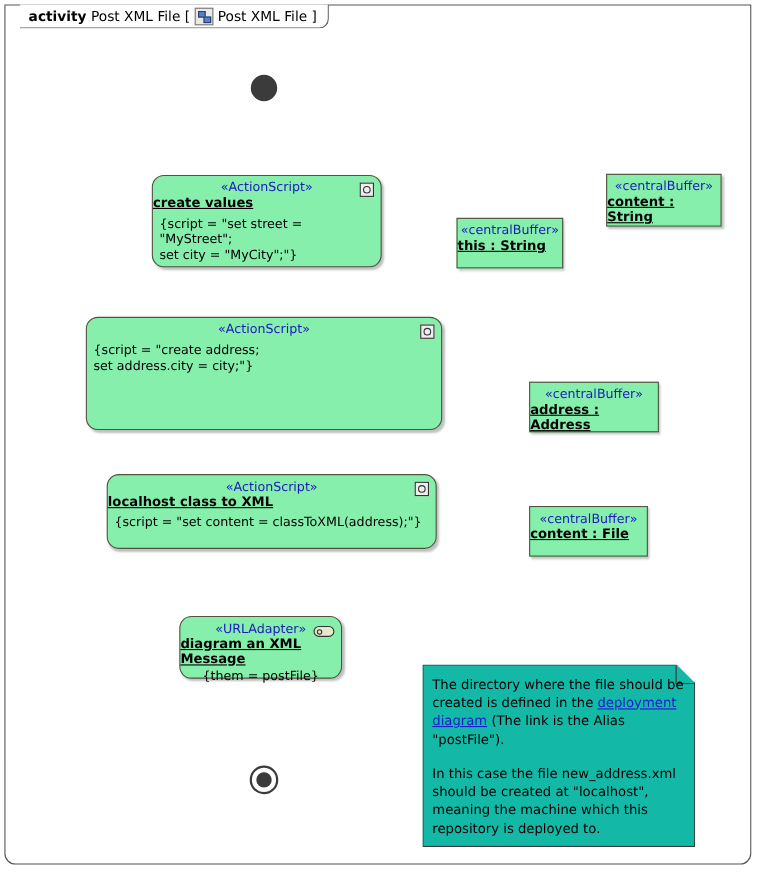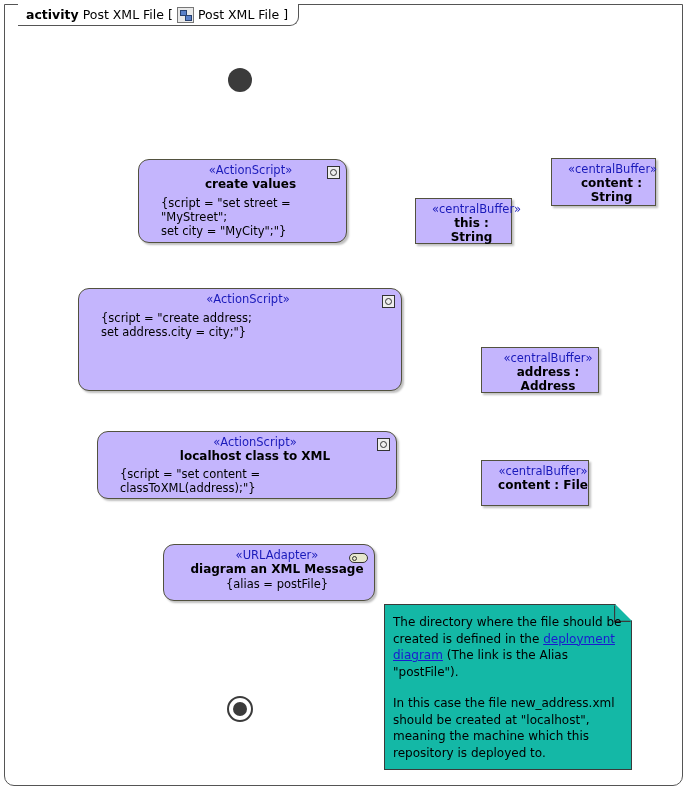--- a/index.html
+++ b/index.html
@@ -18,26 +18,26 @@
          font-size:12.5px;color:#000;}
   #frame-tab .kw{font-weight:bold;}
   .tabicon{display:inline-block;width:15px;height:14px;position:relative;
            border:1px solid #777;background:#e9e9e9;vertical-align:middle;}
   .tabicon:before{content:"";position:absolute;left:2px;top:2px;width:5px;height:4px;
            background:#5a80c8;border:1px solid #27406e;}
   .tabicon:after{content:"";position:absolute;left:7px;top:7px;width:5px;height:4px;
            background:#5a80c8;border:1px solid #27406e;}
 
   
-  .node{position:absolute;box-sizing:border-box;background:#c4b5fd;
-        border:1.2px solid #52523f;box-shadow:2px 2px 2px rgba(0,0,0,.25);padding-left:16px;}
+  .node{position:absolute;box-sizing:border-box;background:#86efac;
+        border:1.2px solid #52523f;box-shadow:2px 2px 2px rgba(0,0,0,.25);}
   .action{border-radius:11px;}
   .buffer{border-radius:0;}
   .stereo{color:#1a1aba;font-size:11.5px;text-align:center;line-height:13px;}
-  .nname{color:#000;font-weight:bold;font-size:12px;text-align:center;line-height:14px;}
+  .nname{color:#000;font-weight:bold;font-size:12px;text-align:left;line-height:14px;text-decoration:underline;}
   .body{color:#000;font-size:11.5px;line-height:14px;padding:0 6px;}
   .body.center{text-align:center;}
 
   .hdr{padding-top:4px;}
 
   
   .gearicon{position:absolute;right:6px;top:6px;width:13px;height:13px;
         border:1.2px solid #333;background:#eee;box-sizing:border-box;}
   .gearicon:before{content:"";position:absolute;left:2px;top:2px;width:7px;height:7px;
         border:1.6px solid #333;border-radius:50%;box-sizing:border-box;}
@@ -142,26 +142,26 @@
 
 <div class="node action" style="left:97px;top:431px;width:300px;height:68px;">
   <div class="gearicon"></div>
   <div class="stereo hdr">«ActionScript»</div>
   <div class="nname">localhost class to XML</div>
   <div class="body" style="margin-top:4px;">
     <div>{script = "set content = classToXML(address);"}</div>
   </div>
 </div>
 
-<div class="node action" style="left:163px;top:544px;width:212px;height:57px;">
+<div class="node action" style="left:163px;top:560px;width:148px;height:57px;">
   <div class="pinicon"></div>
   <div class="stereo hdr">«URLAdapter»</div>
   <div class="nname">diagram an XML Message</div>
   <div class="body center" style="margin-top:1px;">
-    <div>{alias = postFile}</div>
+    <div>{them = postFile}</div>
   </div>
 </div>
 
 <div class="node buffer" style="left:551px;top:158px;width:105px;height:48px;">
   <div class="stereo hdr">«centralBuffer»</div>
   <div class="nname">content : String</div>
 </div>
 
 <div class="node buffer" style="left:415px;top:198px;width:97px;height:46px;">
   <div class="stereo hdr">«centralBuffer»</div>

